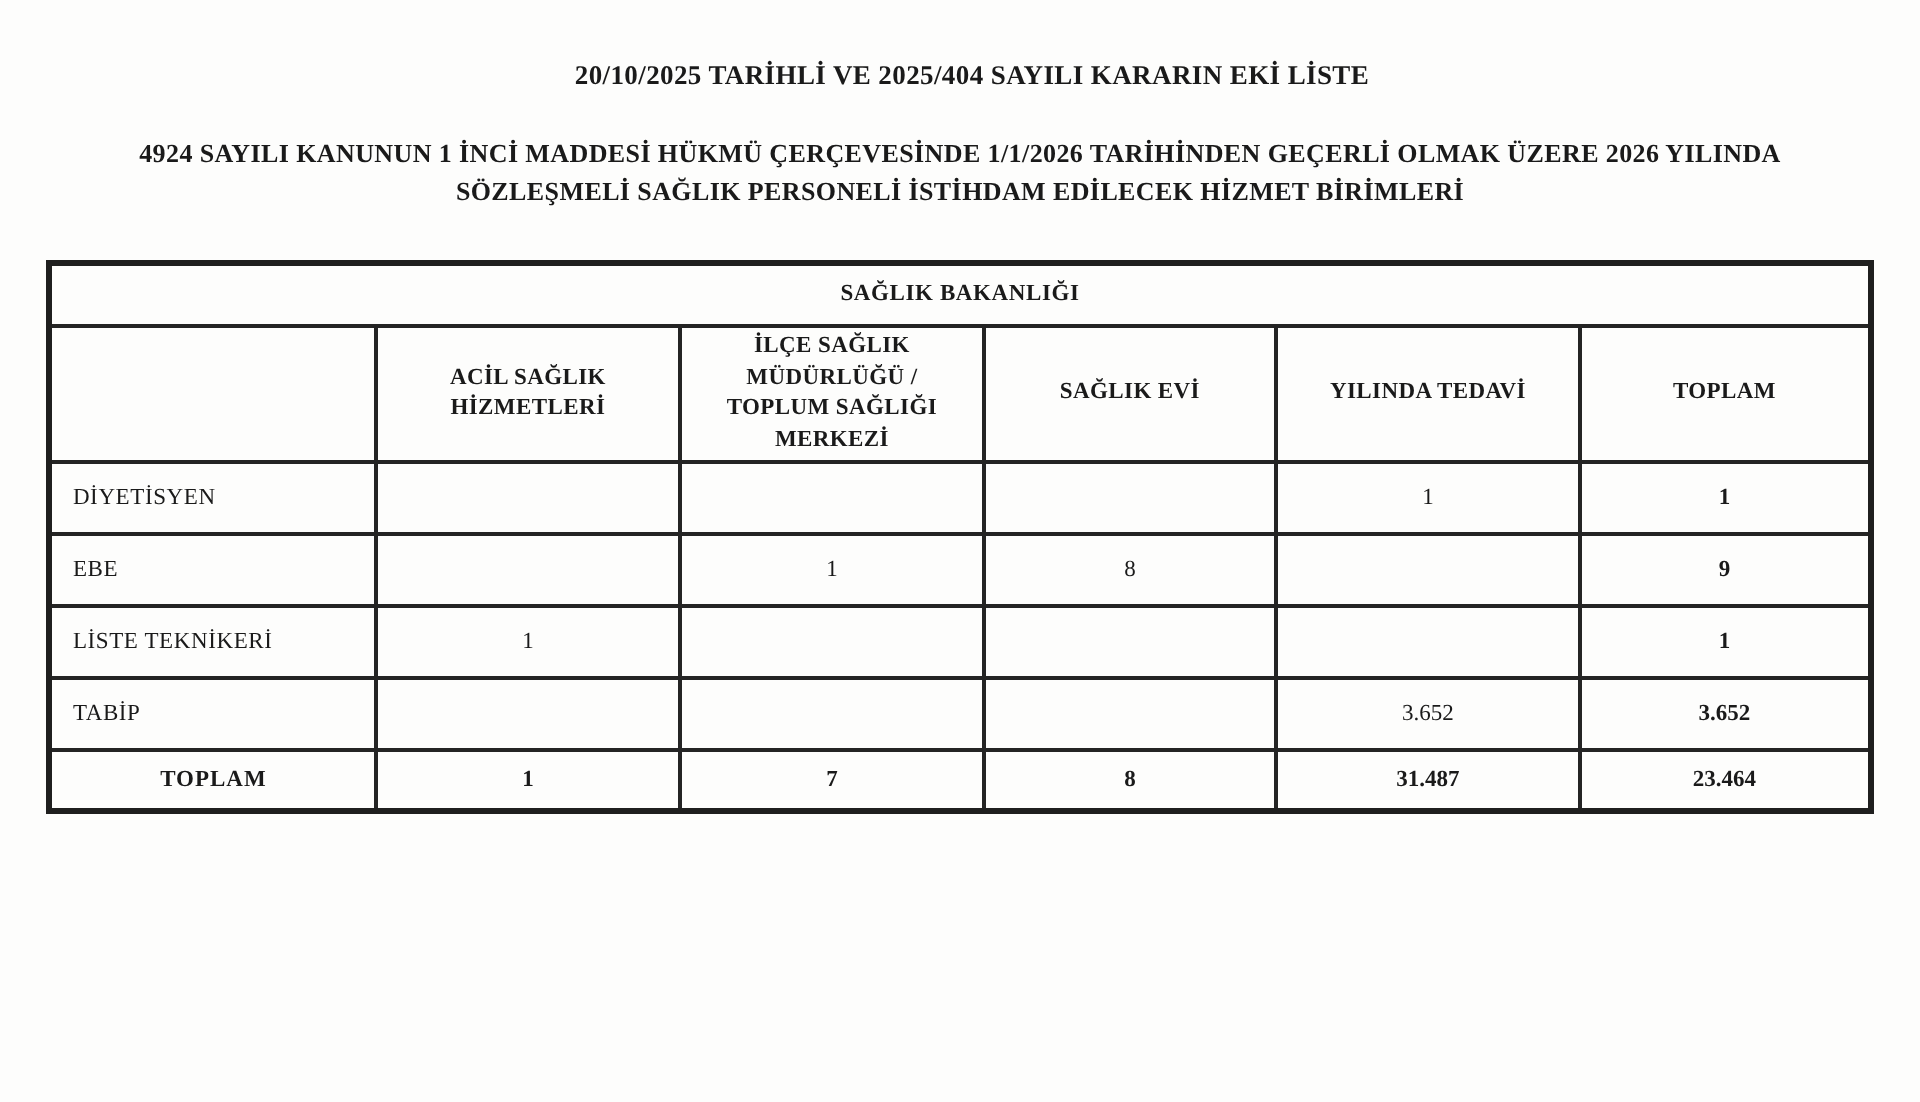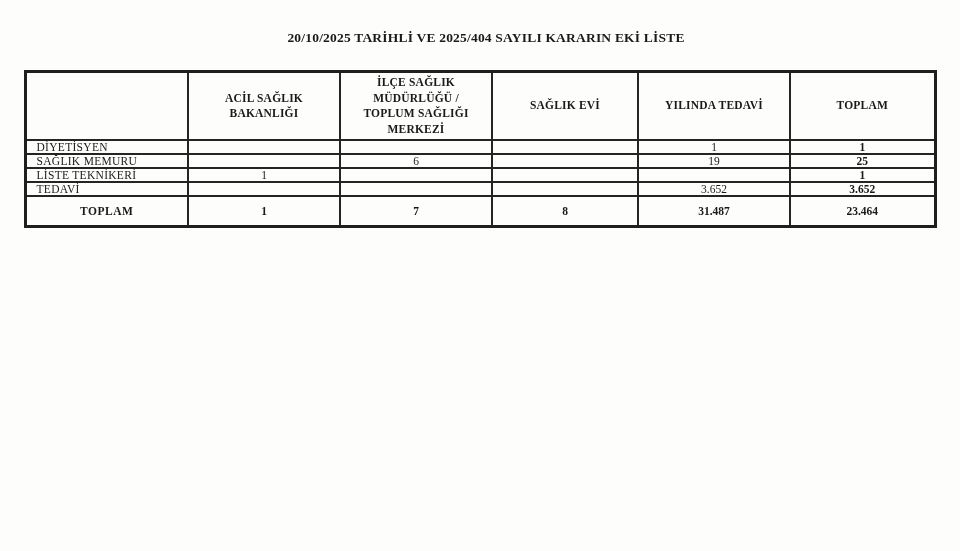--- a/index.html
+++ b/index.html
@@ -63,21 +63,21 @@
 
   tr.col-header-row th {
     height: 59px;
     text-align: center;
     font-weight: bold;
     padding: 2px 14px;
     line-height: 1.35;
     letter-spacing: 0.2px;
   }
 
-  tbody td { height: 14px; }
+  tbody td { height: 36px; }
 
   td.row-label {
     text-align: left;
     padding-left: 10px;
     letter-spacing: 0.3px;
   }
 
   td.cell-value {
     text-align: center;
     font-size: 11px;
@@ -96,67 +96,71 @@
     letter-spacing: 0.5px;
   }
 </style>
 </head>
 <body>
 
 <div class="page">
 
   <div class="doc-title">20/10/2025 TARİHLİ VE 2025/404 SAYILI KARARIN EKİ LİSTE</div>
 
+  <div class="doc-subtitle">4924 SAYILI KANUNUN 1 İNCİ MADDESİ HÜKMÜ ÇERÇEVESİNDE 1/1/2026 TARİHİNDEN GEÇERLİ OLMAK ÜZERE 2026 YILINDA SÖZLEŞMELİ SAĞLIK PERSONELİ İSTİHDAM EDİLECEK HİZMET BİRİMLERİ</div>
 
   <table class="personnel">
     <colgroup>
       <col style="width:163px">
       <col style="width:152px">
       <col style="width:152px">
       <col style="width:146px">
       <col style="width:152px">
       <col style="width:145px">
     </colgroup>
     <thead>
+      <tr>
+        <th class="group-header" colspan="6">SAĞLIK BAKANLIĞI</th>
+      </tr>
       <tr class="col-header-row">
         <th></th>
-        <th>ACİL SAĞLIK BAKANLIĞI</th>
+        <th>ACİL SAĞLIK HİZMETLERİ</th>
         <th>İLÇE SAĞLIK MÜDÜRLÜĞÜ / TOPLUM SAĞLIĞI MERKEZİ</th>
         <th>SAĞLIK EVİ</th>
         <th>YILINDA TEDAVİ</th>
         <th>TOPLAM</th>
       </tr>
     </thead>
     <tbody id="table-body">
         <tr>
           <td class="row-label">DİYETİSYEN</td>
           <td class="cell-value"></td>
           <td class="cell-value"></td>
           <td class="cell-value"></td>
           <td class="cell-value">1</td>
           <td class="cell-value col-total">1</td>
         </tr>
         <tr>
-          <td class="row-label">SAĞLIK MEMURU</td>
+          <td class="row-label">EBE</td>
           <td class="cell-value"></td>
-          <td class="cell-value">6</td>
+          <td class="cell-value">1</td>
+          <td class="cell-value">8</td>
           <td class="cell-value"></td>
-          <td class="cell-value">19</td>
-          <td class="cell-value col-total">25</td>
+          <td class="cell-value col-total">9</td>
         </tr>
         <tr>
           <td class="row-label">LİSTE TEKNİKERİ</td>
           <td class="cell-value">1</td>
           <td class="cell-value"></td>
           <td class="cell-value"></td>
           <td class="cell-value"></td>
           <td class="cell-value col-total">1</td>
         </tr>
         <tr>
-          <td class="row-label">TEDAVİ</td>
+          <td class="row-label">TABİP</td>
           <td class="cell-value"></td>
           <td class="cell-value"></td>
           <td class="cell-value"></td>
           <td class="cell-value">3.652</td>
           <td class="cell-value col-total">3.652</td>
         </tr>
         <tr class="total-row">
           <td class="row-label">TOPLAM</td>
           <td class="cell-value">1</td>
           <td class="cell-value">7</td>

